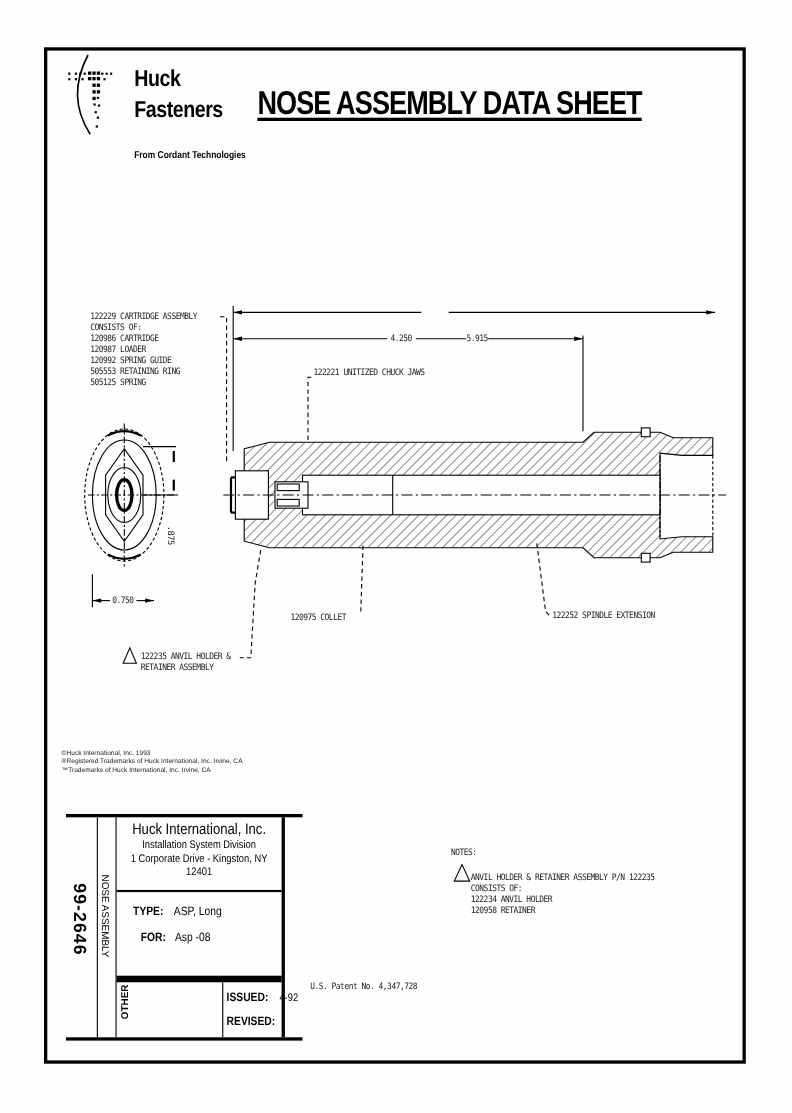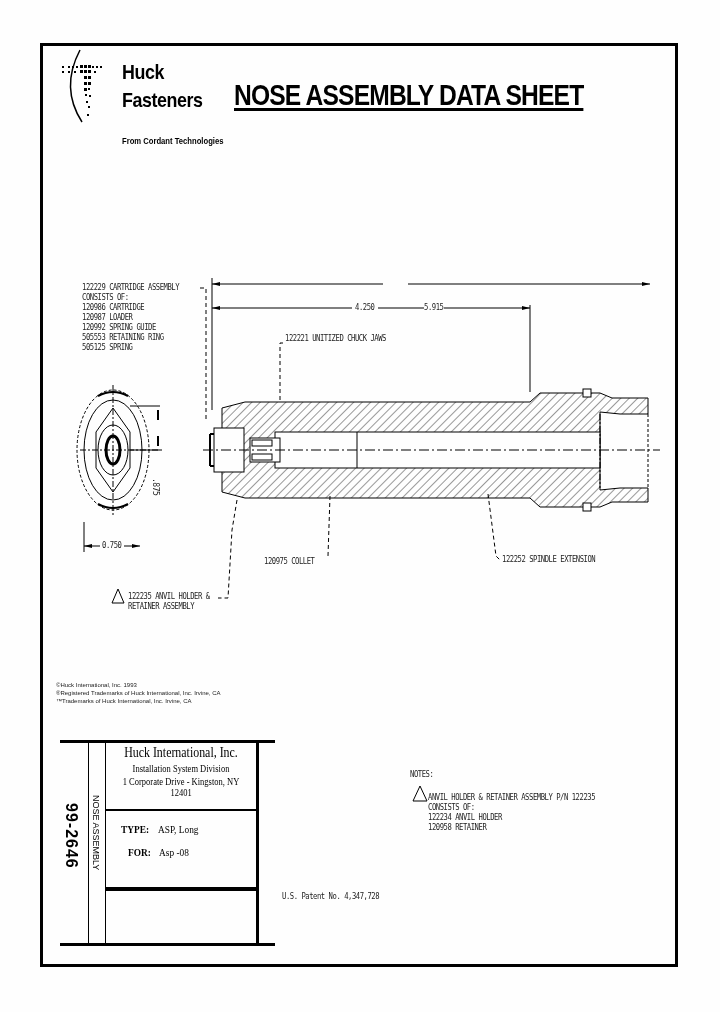--- a/index.html
+++ b/index.html
@@ -7,24 +7,24 @@
   .sheet { position:absolute; left:40px; top:43px; width:632px; height:918px; border:3px solid #000; box-sizing:content-box; }
   .abs { position:absolute; }
   .logo-word { font-family:"Liberation Sans", sans-serif; font-weight:bold; font-size:21px; line-height:24px; transform:scaleX(0.85); transform-origin:left top; letter-spacing:-0.5px; }
   .logo-sub { font-size:9px; font-weight:bold; transform:scaleX(0.85); transform-origin:left top; }
   .title { font-weight:bold; font-size:30px; letter-spacing:-1px; transform:scaleX(0.82); transform-origin:left top; text-decoration:underline; text-decoration-thickness:3px; text-underline-offset:3px; white-space:nowrap; }
   .cad { font-family:"DejaVu Sans Mono", monospace; font-size:8px; line-height:10px; color:#222; white-space:nowrap; letter-spacing:-0.5px; transform:scaleX(0.9); transform-origin:left top; }
   .tiny { font-size:6px; line-height:8px; color:#222; white-space:nowrap; }
   .tb { position:absolute; left:60px; top:740px; width:215px; height:200px; border-top:3px solid #000; border-bottom:3px solid #000; }
   .tb .col1 { position:absolute; left:0; top:0; width:28px; height:100%; border-right:1px solid #000; }
   .tb .col2 { position:absolute; left:28px; top:0; width:17px; height:100%; border-right:1px solid #000; }
-  .tb .main { position:absolute; left:46px; top:0; right:16px; height:100%; border-right:3px solid #000;font-family:Liberation Serif, serif; }
+  .tb .main { position:absolute; left:46px; top:0; right:16px; height:100%; border-right:3px solid #000; }
   .vert { position:absolute; writing-mode:vertical-rl; white-space:nowrap; }
   .sec1 { position:absolute; left:0; right:0; top:0; height:66px; border-bottom:2px solid #000; text-align:center; }
-  .sec2 { position:absolute; left:0; right:0; top:68px; height:76px; border-bottom:4px solid #000000; }
+  .sec2 { position:absolute; left:0; right:0; top:68px; height:76px; border-bottom:6px solid #000000; }
   .sec3 { position:absolute; left:0; right:0; top:146px; bottom:0; }
   .cn { font-size:14px; transform:scaleX(0.85); display:block; margin-top:2px; }
   .cn2 { font-size:10px; transform:scaleX(0.85); display:block; margin-top:2px; }
   .lbl { font-weight:bold; font-size:11px; transform:scaleX(0.85); transform-origin:left; display:inline-block; }
   .val { font-size:11px; transform:scaleX(0.85); transform-origin:left; display:inline-block; }
   .row { position:absolute; white-space:nowrap; }
 </style>
 </head>
 <body>
 
@@ -176,20 +176,27 @@
   <div class="main">
     <div class="sec1">
       <span class="cn">Huck International, Inc.</span>
       <span class="cn2">Installation System Division</span>
       <span class="cn2">1 Corporate Drive - Kingston, NY  12401</span>
     </div>
     <div class="sec2">
       <div class="row" style="left:15px;top:8px"><span class="lbl">TYPE:</span> <span class="val">ASP, Long</span></div>
       <div class="row" style="left:22px;top:31px"><span class="lbl">FOR:</span> <span class="val">Asp -08</span></div>
     </div>
+    <div class="sec3">
+      <div class="vert" style="left:2px;top:6px;font-weight:bold;font-size:9px;transform:rotate(180deg)">OTHER</div>
+      <div style="position:absolute;left:96px;top:4px;bottom:0;border-left:1px solid #000"></div>
+      <div class="row" style="left:100px;top:8px"><span class="lbl">ISSUED:</span></div>
+      <div class="row" style="left:148px;top:8px"><span class="val" style="font-size:10px">4-92</span></div>
+      <div class="row" style="left:100px;top:30px"><span class="lbl">REVISED:</span> <span class="val"></span></div>
+    </div>
   </div>
 </div>
 
 <div class="abs cad" style="left:282px;top:892px">U.S. Patent No. 4,347,728</div>
 
 <div class="abs cad" style="left:410px;top:770px">NOTES:</div>
 <svg class="abs" style="left:412px;top:785px" width="16" height="18">
   <polygon points="8,1 1,16 15,16" fill="none" stroke="#000"></polygon>
 </svg>
 <div class="abs cad" style="left:428px;top:793px">

